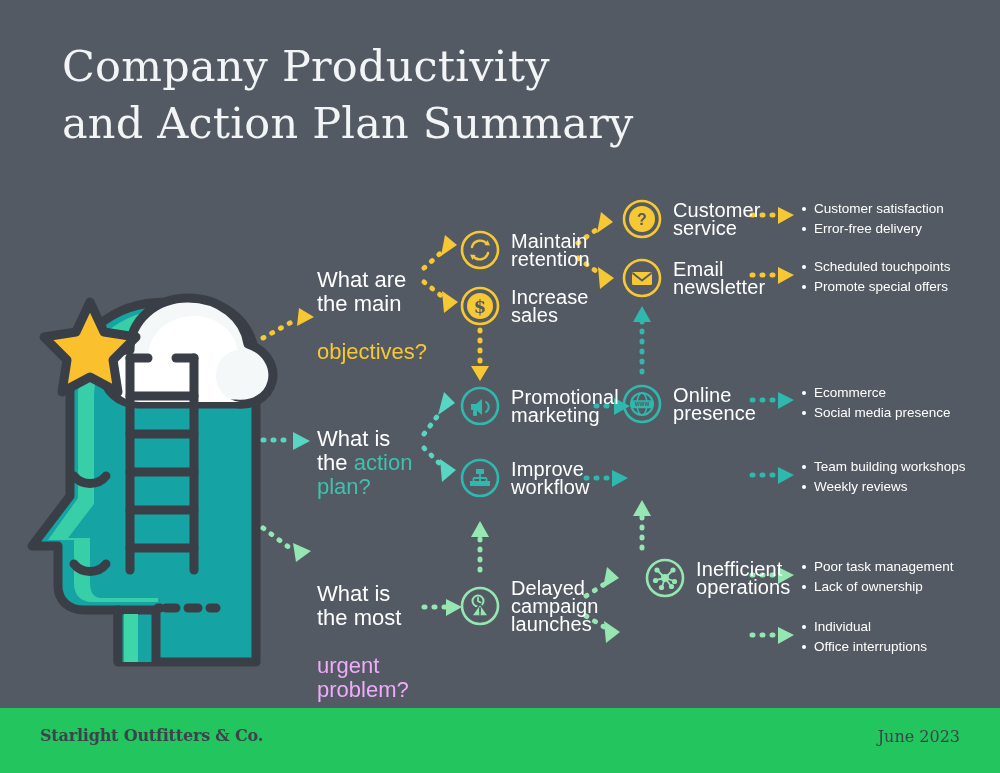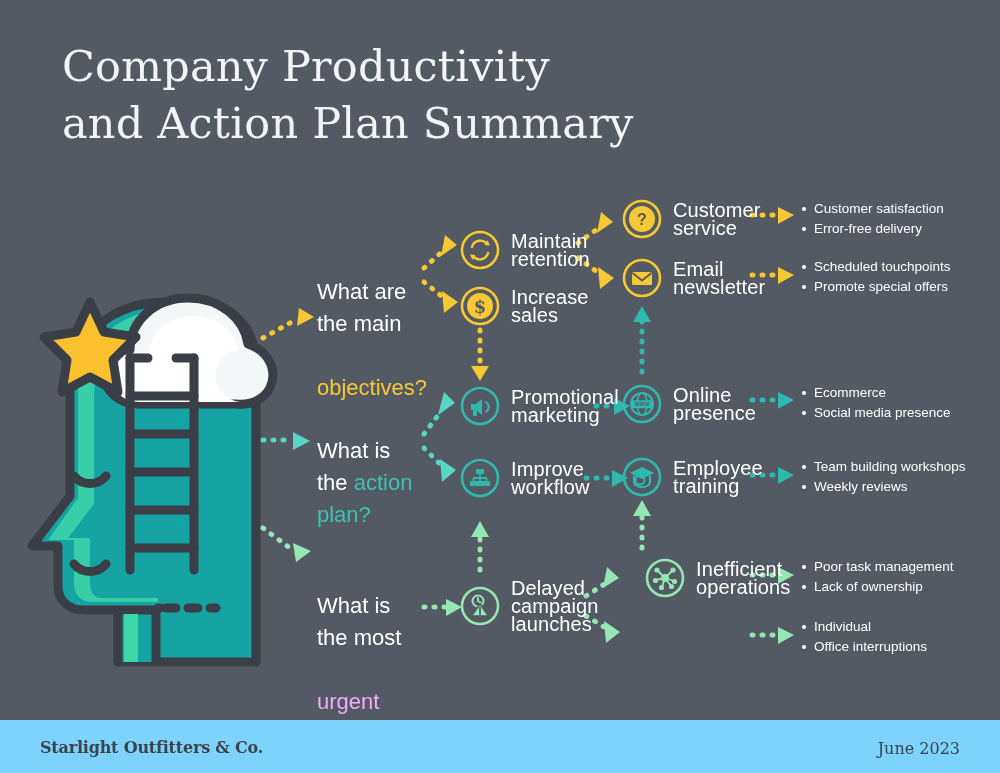--- a/index.html
+++ b/index.html
@@ -28,22 +28,22 @@
     line-height: 57px;
     color: #f2f4f6;
     letter-spacing: 0.2px;
     white-space: pre-line;
   }
 
   
   #footer-bar {
     position: absolute;
     left: 0; bottom: 0;
-    width: 1000px; height: 53px;
-    background: #7dd3fc;
+    width: 1000px; height: 65px;
+    background: #22c55e;
   }
   #footer-brand {
     position: absolute;
     left: 40px; top: 18px;
     font-family: "DejaVu Serif", "Liberation Serif", serif;
     font-weight: bold;
     font-size: 16px;
     color: #3d434b;
     letter-spacing: -0.2px;
   }
@@ -59,21 +59,21 @@
   #head-illustration {
     position: absolute;
     left: 18px; top: 258px;
     width: 272px; height: 420px;
   }
 
   
   .question {
     position: absolute;
     font-size: 22px;
-    line-height: 32px;
+    line-height: 24px;
     font-weight: 400;
     white-space: pre-line;
   }
   .q-white { color: #ffffff; }
   .q-yellow { color: #f6c833; }
   .q-teal { color: #3fc1b0; }
   .q-mint { color: #f0abfc; }
 
   #question-1 { left: 317px; top: 244px; width: 150px; }
   #question-2 { left: 317px; top: 403px; width: 150px; }
@@ -372,32 +372,20 @@
         <ellipse cx="21" cy="21" rx="5" ry="11" fill="none" stroke="#2fb8ad" stroke-width="1.6"></ellipse>
         <path d="M10.5 18 L31.5 18 M10.5 24.5 L31.5 24.5" stroke="#2fb8ad" stroke-width="1.6"></path>
         <rect x="11" y="18.5" width="20" height="5.5" fill="#2fb8ad"></rect>
         <text x="21" y="23.2" text-anchor="middle" font-family="Liberation Sans, sans-serif" font-size="5.2" font-weight="bold" fill="#545a63">WWW</text>
       </svg>
     </div>
     <div class="node-label">Online
 presence</div>
   </div>
 
-  <div class="node" style="left:621px; top:456px;">
-    <div class="node-icon">
-      <svg viewBox="0 0 42 42">
-          <circle cx="21" cy="21" r="18" fill="none" stroke="#2fb8ad" stroke-width="2.6"></circle>
-        <path d="M21 11 L33 17 L21 23 L9 17 Z" fill="#2fb8ad"></path>
-        <path d="M13 19.5 L13 26 C13 29 17 31 21 31 C25 31 29 29 29 26 L29 19.5" fill="none" stroke="#2fb8ad" stroke-width="2.2"></path>
-        <circle cx="19" cy="24" r="4.5" fill="none" stroke="#2fb8ad" stroke-width="2"></circle>
-      </svg>
-    </div>
-    <div class="node-label">Employee
-training</div>
-  </div>
 
   <div class="node" style="left:644px; top:557px;">
     <div class="node-icon">
       <svg viewBox="0 0 42 42">
           <circle cx="21" cy="21" r="18" fill="none" stroke="#96e6b3" stroke-width="2.6"></circle>
         <g stroke="#96e6b3" stroke-width="1.8">
           <path d="M21 21 L13 13 M21 21 L29 13 M21 21 L12 23 M21 21 L30 24 M21 21 L18 30 M21 21 L27 29"></path>
         </g>
         <circle cx="21" cy="21" r="4" fill="#96e6b3"></circle>
         <circle cx="13" cy="13" r="2.6" fill="#96e6b3"></circle>

